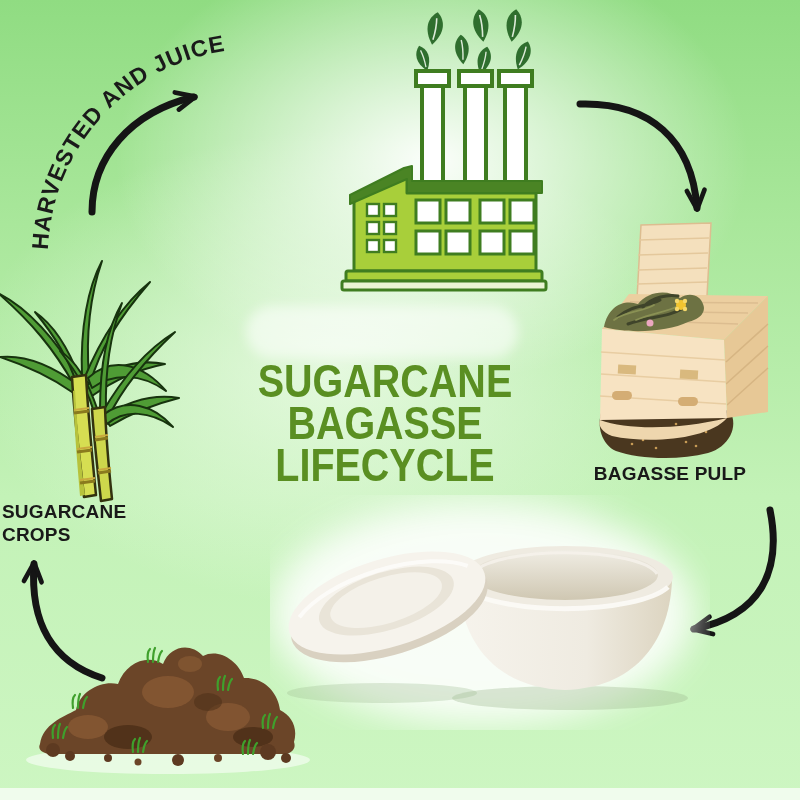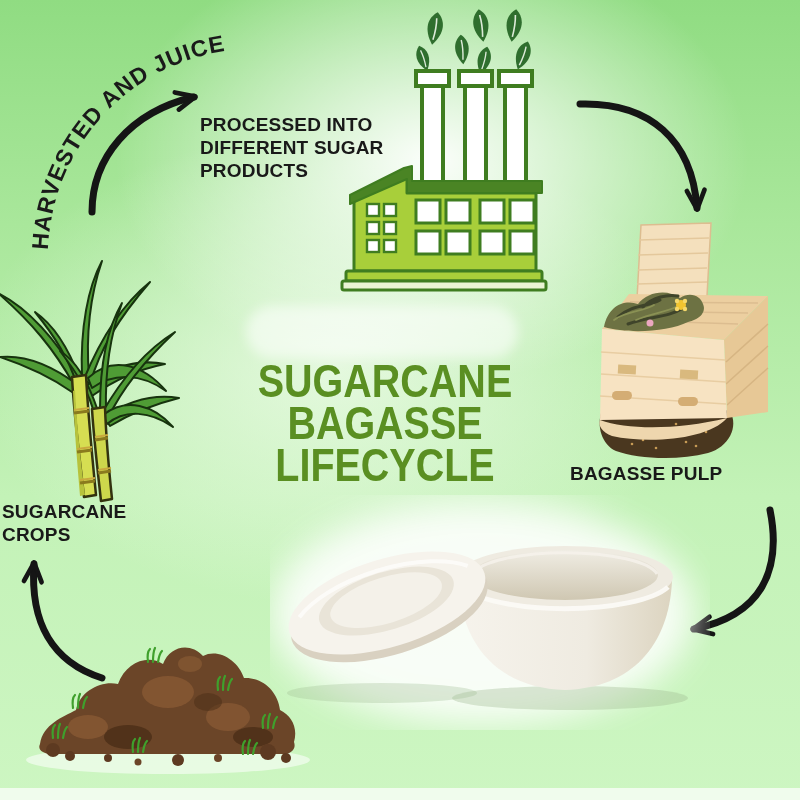--- a/index.html
+++ b/index.html
@@ -254,25 +254,22 @@
 
     <g transform="translate(117,108) rotate(-17)">
       <ellipse cx="0" cy="8" rx="102" ry="44" fill="#d9d1c1"></ellipse>
       <ellipse cx="0" cy="0" rx="102" ry="44" fill="#f6f3ec"></ellipse>
       <ellipse cx="0" cy="-2" rx="70" ry="29" fill="#e9e4d8"></ellipse>
       <ellipse cx="0" cy="-3" rx="58" ry="23" fill="#f4f1e9"></ellipse>
       <path d="M-88,-12 A 102 44 0 0 1 88,-12" stroke="#fdfcf9" stroke-width="4" fill="none" opacity="0.9"></path>
     </g>
   </svg>
 
-  <div class="label" style="left:200px;top:113px;width:210px">PROCESSED INTO
-DIFFERENT SUGAR
-PRODUCTS</div>
-
-  <div class="label" style="left:570px;top:462px;width:200px;">BAGASSE PULP</div>
+
+  <div class="label" style="left:570px;top:462px;width:200px;text-align:center">BAGASSE PULP</div>
 
   <div class="label" style="left:2px;top:500px;width:150px">SUGARCANE
 CROPS</div>
 
 
 
   <div class="title">
     <div>SUGARCANE</div>
     <div>BAGASSE</div>
     <div>LIFECYCLE</div>

